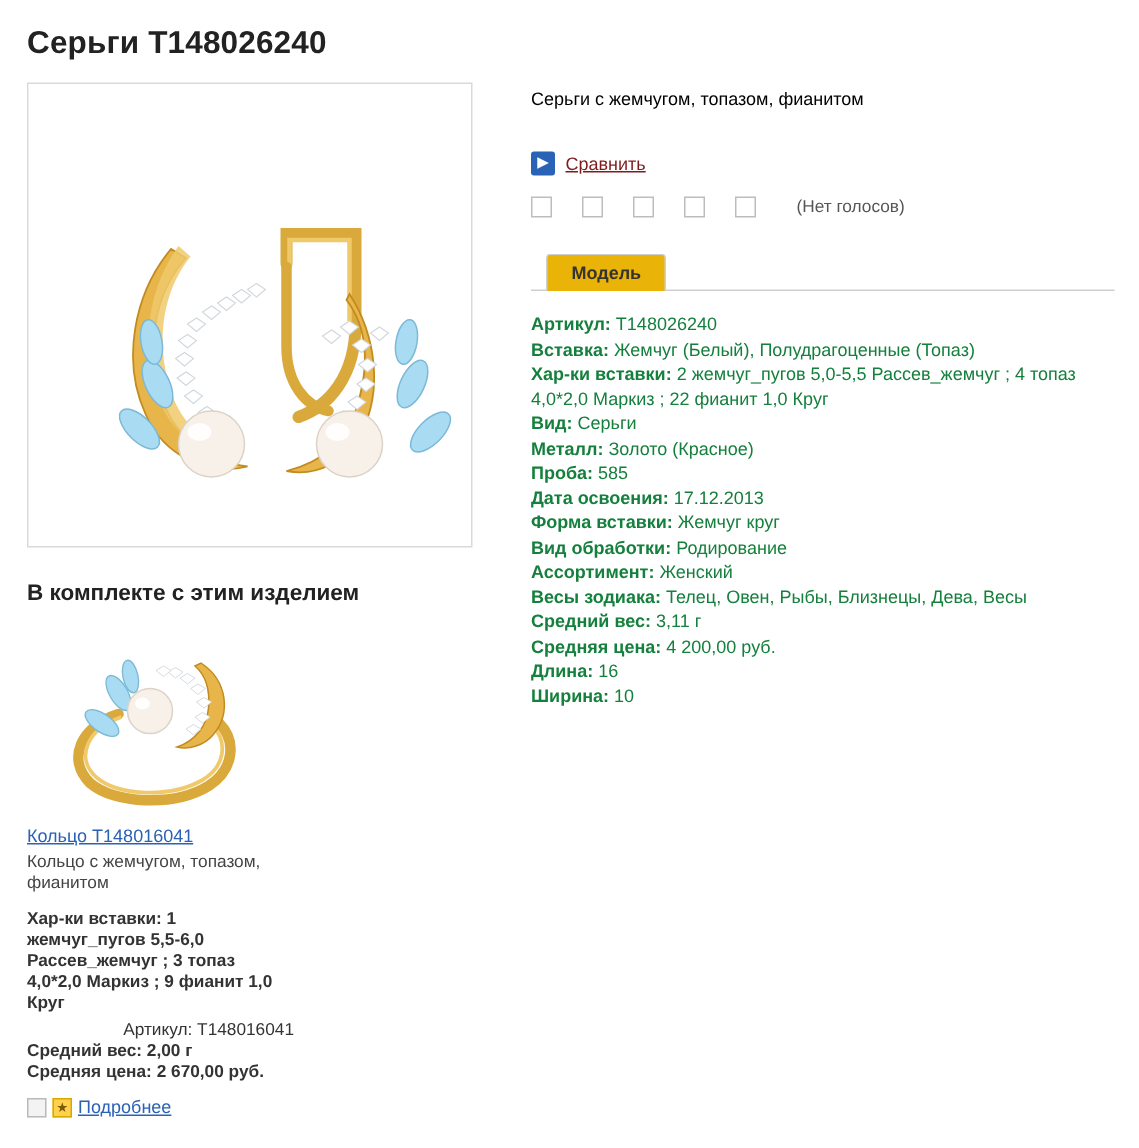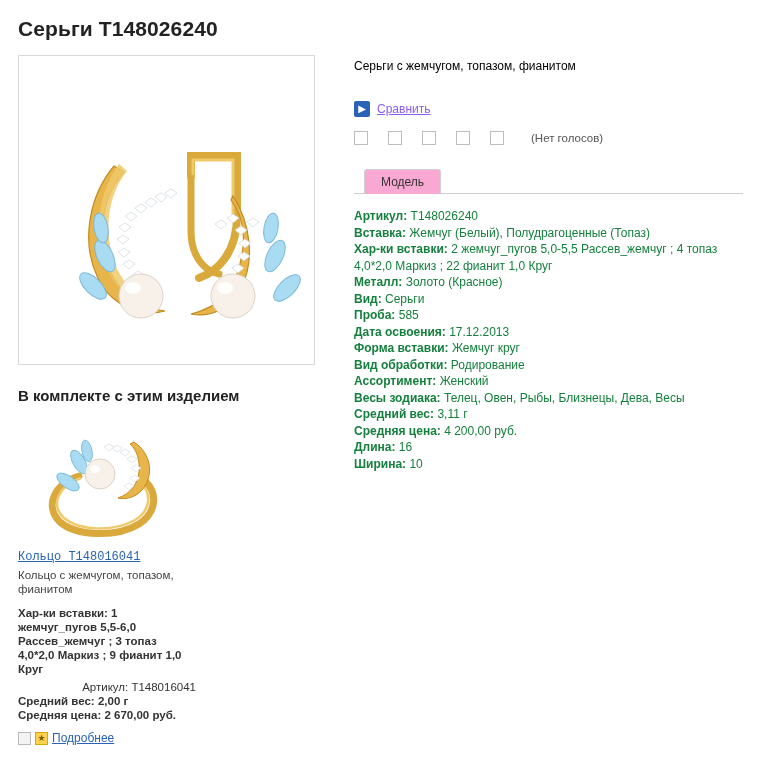--- a/index.html
+++ b/index.html
@@ -65,21 +65,20 @@
     height: 130px;
     position: relative;
     margin-left: 6px;
   }
   .kit-link {
     display: block;
     color: #2a62b5;
     text-decoration: underline;
     font-size: 12px;
     margin-top: 6px;
-    font-family: Liberation Mono, monospace;
   }
   .kit-desc {
     color: #444444;
     font-size: 11.5px;
     line-height: 14px;
     margin-top: 4px;
     width: 175px;
   }
   .kit-props {
     font-size: 11.5px;
@@ -145,21 +144,21 @@
     background: #2a62b5;
     border-radius: 2px;
     display: inline-flex;
     align-items: center;
     justify-content: center;
     color: #ffffff;
     font-size: 10px;
     line-height: 10px;
   }
   .compare-link {
-    color: #8b5cf6;
+    color: #7f1d1d;
     text-decoration: underline;
     font-size: 12px;
   }
   .rating-row {
     display: flex;
     align-items: center;
     gap: 20px;
     margin-top: 14px;
   }
   .star {
@@ -181,24 +180,24 @@
   }
   .tabs-bar {
     display: flex;
     align-items: flex-end;
     border-bottom: 1px solid #cfcfcf;
     height: 27px;
   }
   .tab {
     border: 1px solid #cfcfcf;
     border-bottom: none;
-    background: #f9a8d4;
+    background: #eab308;
     padding: 5px 16px 5px 16px;
     font-size: 12px;
-    font-weight: normal;
+    font-weight: bold;
     color: #333333;
     border-radius: 3px 3px 0 0;
     position: relative;
     top: 1px;
     margin-left: 10px;
   }
 
   .specs {
     margin-top: 14px;
     font-size: 12px;
@@ -371,26 +370,26 @@
         </div>
         <div class="row">
           <span class="lbl">Вставка:</span>
           <span>Жемчуг (Белый), Полудрагоценные (Топаз)</span>
         </div>
         <div class="row">
           <span class="lbl">Хар-ки вставки:</span>
           <span>2 жемчуг_пугов 5,0-5,5 Рассев_жемчуг ; 4 топаз 4,0*2,0 Маркиз ; 22 фианит 1,0 Круг</span>
         </div>
         <div class="row">
+          <span class="lbl">Вид:</span>
+          <span>Серьги</span>
+        </div>
+        <div class="row">
           <span class="lbl">Металл:</span>
           <span>Золото (Красное)</span>
-        </div>
-        <div class="row">
-          <span class="lbl">Вид:</span>
-          <span>Серьги</span>
         </div>
         <div class="row">
           <span class="lbl">Проба:</span>
           <span>585</span>
         </div>
         <div class="row">
           <span class="lbl">Дата освоения:</span>
           <span>17.12.2013</span>
         </div>
         <div class="row">

